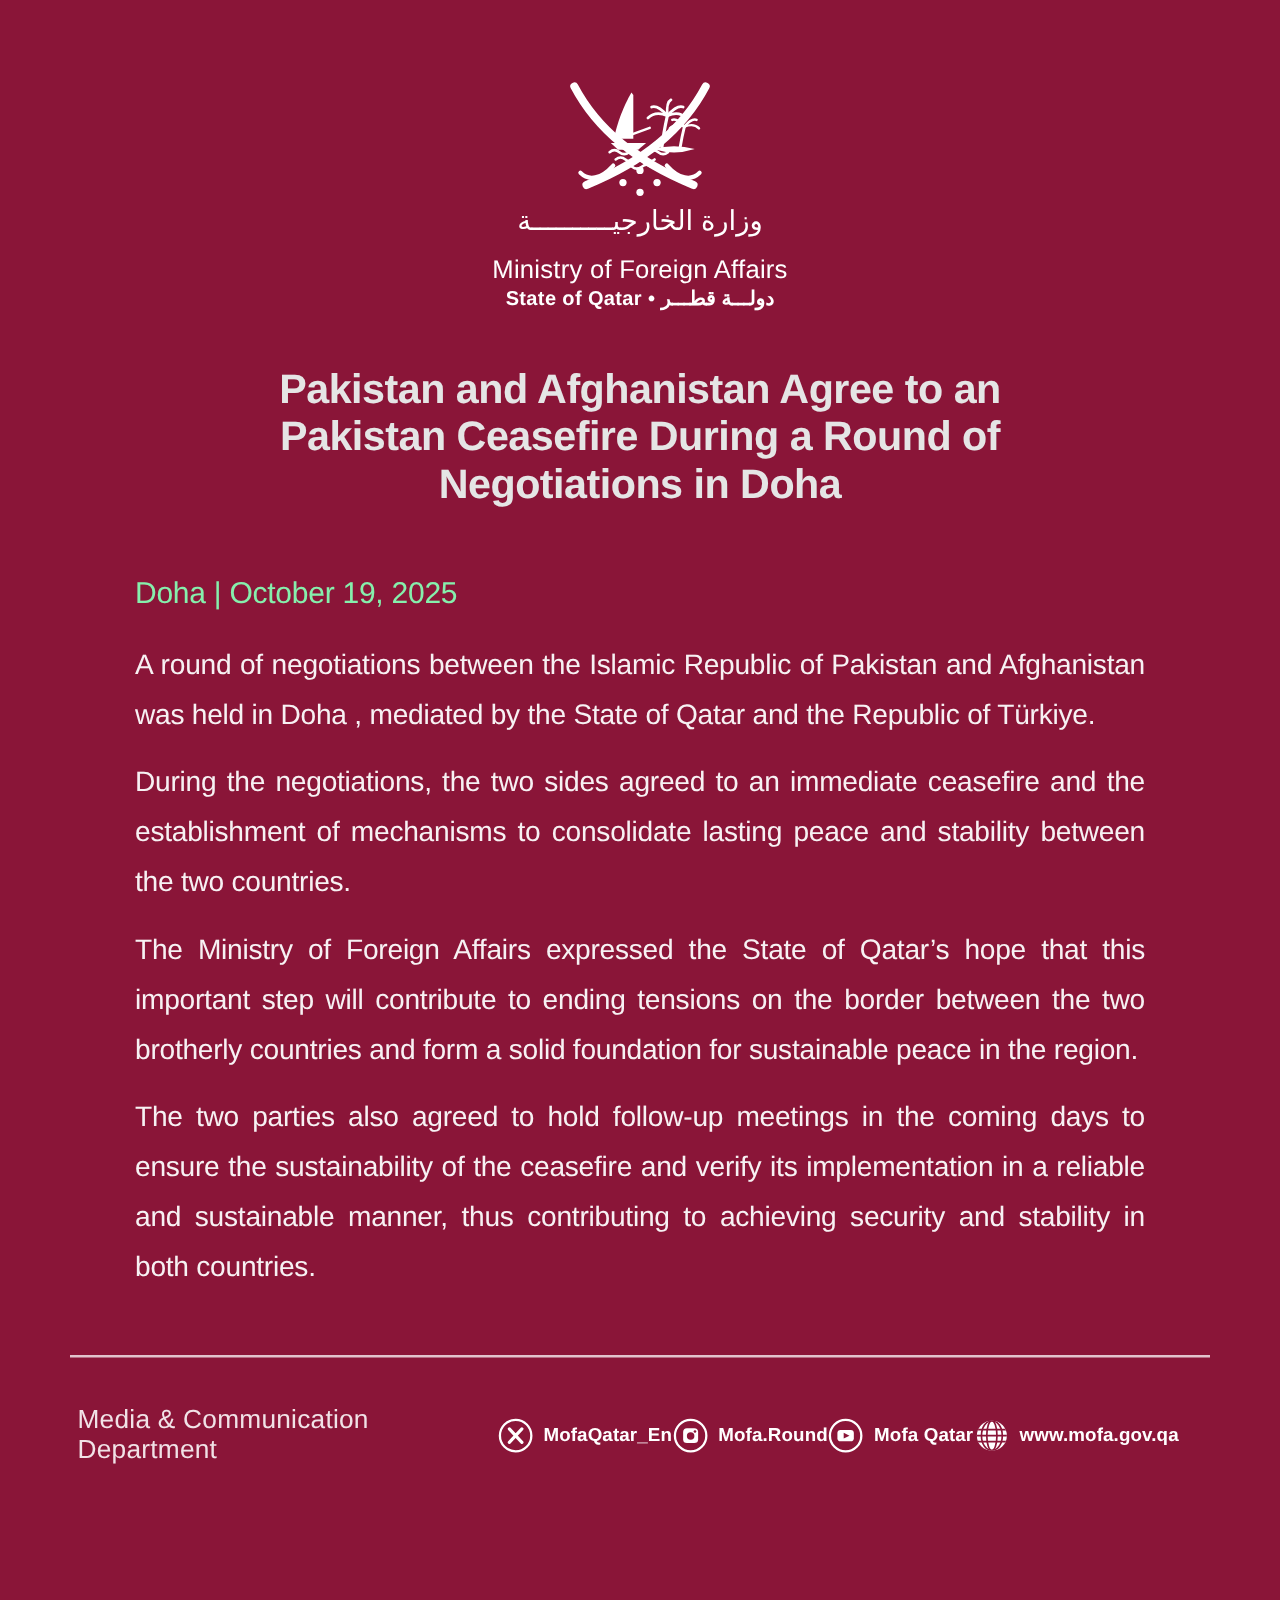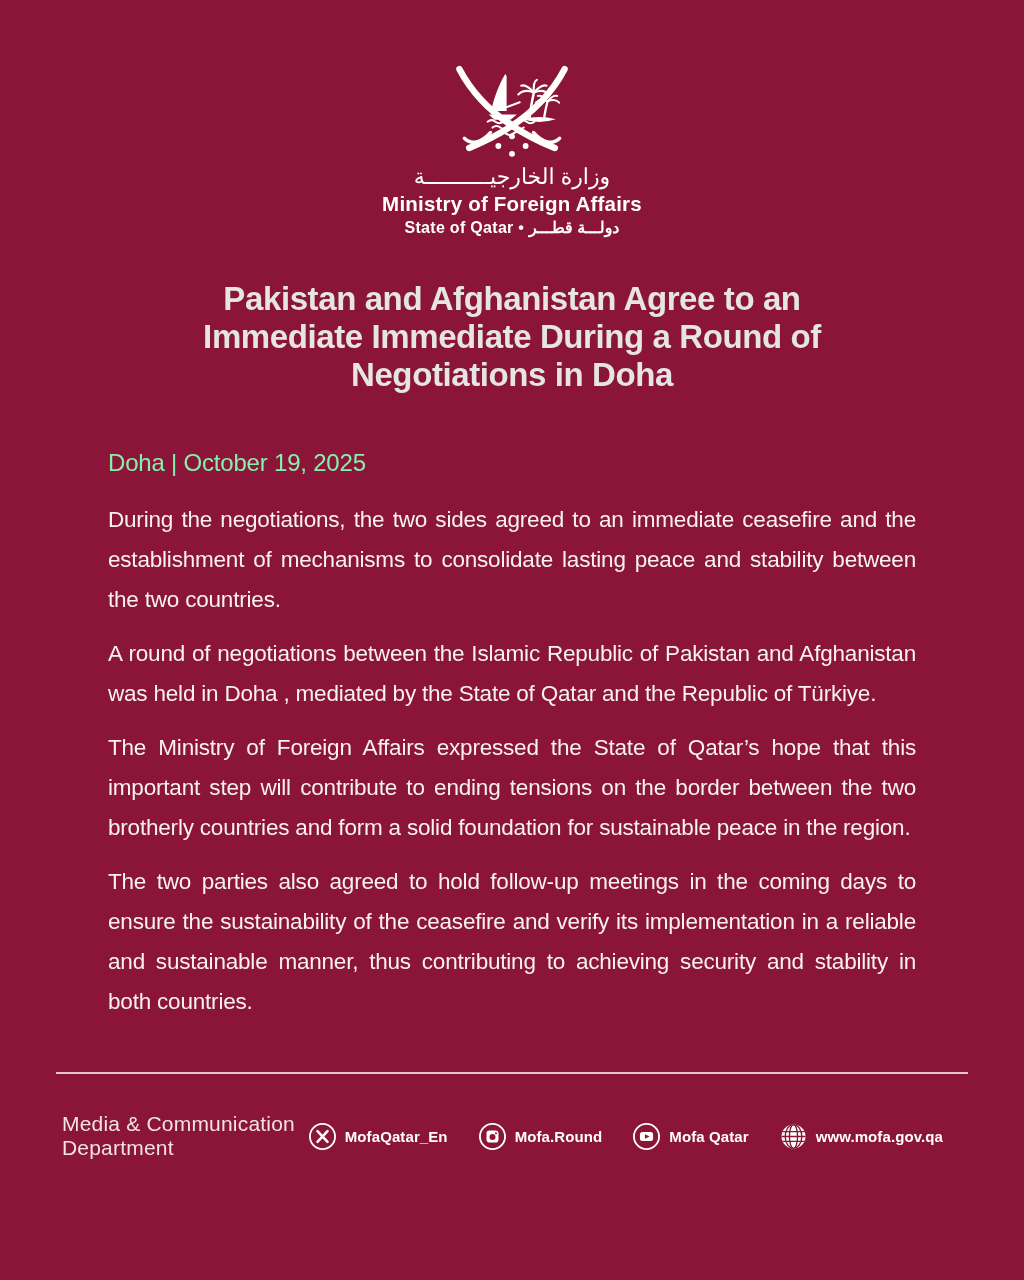--- a/index.html
+++ b/index.html
@@ -22,24 +22,24 @@
   }
   .emblem { display: block; margin: 0 auto; }
   .arabic-title {
     margin-top: 4px;
     font-size: 22px;
     line-height: 26px;
     letter-spacing: 0.5px;
     color: #ffffff;
   }
   .ministry-name {
-    margin-top: 1px;
+    margin-top: 13px;
     font-size: 20.5px;
     line-height: 26px;
-    font-weight: 700;
+    font-weight: 400;
     letter-spacing: 0.2px;
     color: #ffffff;
   }
   .state-line {
     margin-top: 3px;
     font-size: 16px;
     line-height: 16px;
     font-weight: 700;
     letter-spacing: 0.3px;
     color: #ffffff;
@@ -90,21 +90,20 @@
   }
   .department {
     font-size: 21px;
     font-weight: 400;
     letter-spacing: 0.2px;
     color: rgba(255,255,255,0.88);
   }
   .social {
     display: flex;
     align-items: flex-start;
-    gap: 30px;
   }
   .social-item {
     display: flex;
     align-items: center;
     gap: 8px;
   }
   .social-item .label {
     font-size: 15px;
     font-weight: 700;
     letter-spacing: 0.1px;
@@ -165,28 +164,28 @@
         <circle cx="75" cy="94" r="3"></circle>
       </g>
     </svg>
     <div class="arabic-title" dir="rtl">وزارة الخارجيــــــــــة</div>
     <div class="ministry-name">Ministry of Foreign Affairs</div>
     <div class="state-line" dir="ltr">State of Qatar • دولـــة قطـــر</div>
   </div>
 
   <h1 class="title">
     <div>Pakistan and Afghanistan Agree to an</div>
-    <div>Immediate Immediate During a Round of</div>
+    <div>Pakistan Ceasefire During a Round of</div>
     <div>Negotiations in Doha</div>
   </h1>
 
   <div class="content">
     <div class="dateline">Doha | October 19, 2025</div>
+    <p>A round of negotiations between the Islamic Republic of Pakistan and Afghanistan was held in Doha , mediated by the State of Qatar and the Republic of Türkiye.</p>
     <p>During the negotiations, the two sides agreed to an immediate ceasefire and the establishment of mechanisms to consolidate lasting peace and stability between the two countries.</p>
-    <p>A round of negotiations between the Islamic Republic of Pakistan and Afghanistan was held in Doha , mediated by the State of Qatar and the Republic of Türkiye.</p>
     <p>The Ministry of Foreign Affairs expressed the State of Qatar’s hope that this important step will contribute to ending tensions on the border between the two brotherly countries and form a solid foundation for sustainable peace in the region.</p>
     <p>The two parties also agreed to hold follow-up meetings in the coming days to ensure the sustainability of the ceasefire and verify its implementation in a reliable and sustainable manner, thus contributing to achieving security and stability in both countries.</p>
   </div>
 
   <hr class="divider">
 
   <div class="footer">
     <div class="department">Media &amp; Communication Department</div>
 
     <div class="social">

